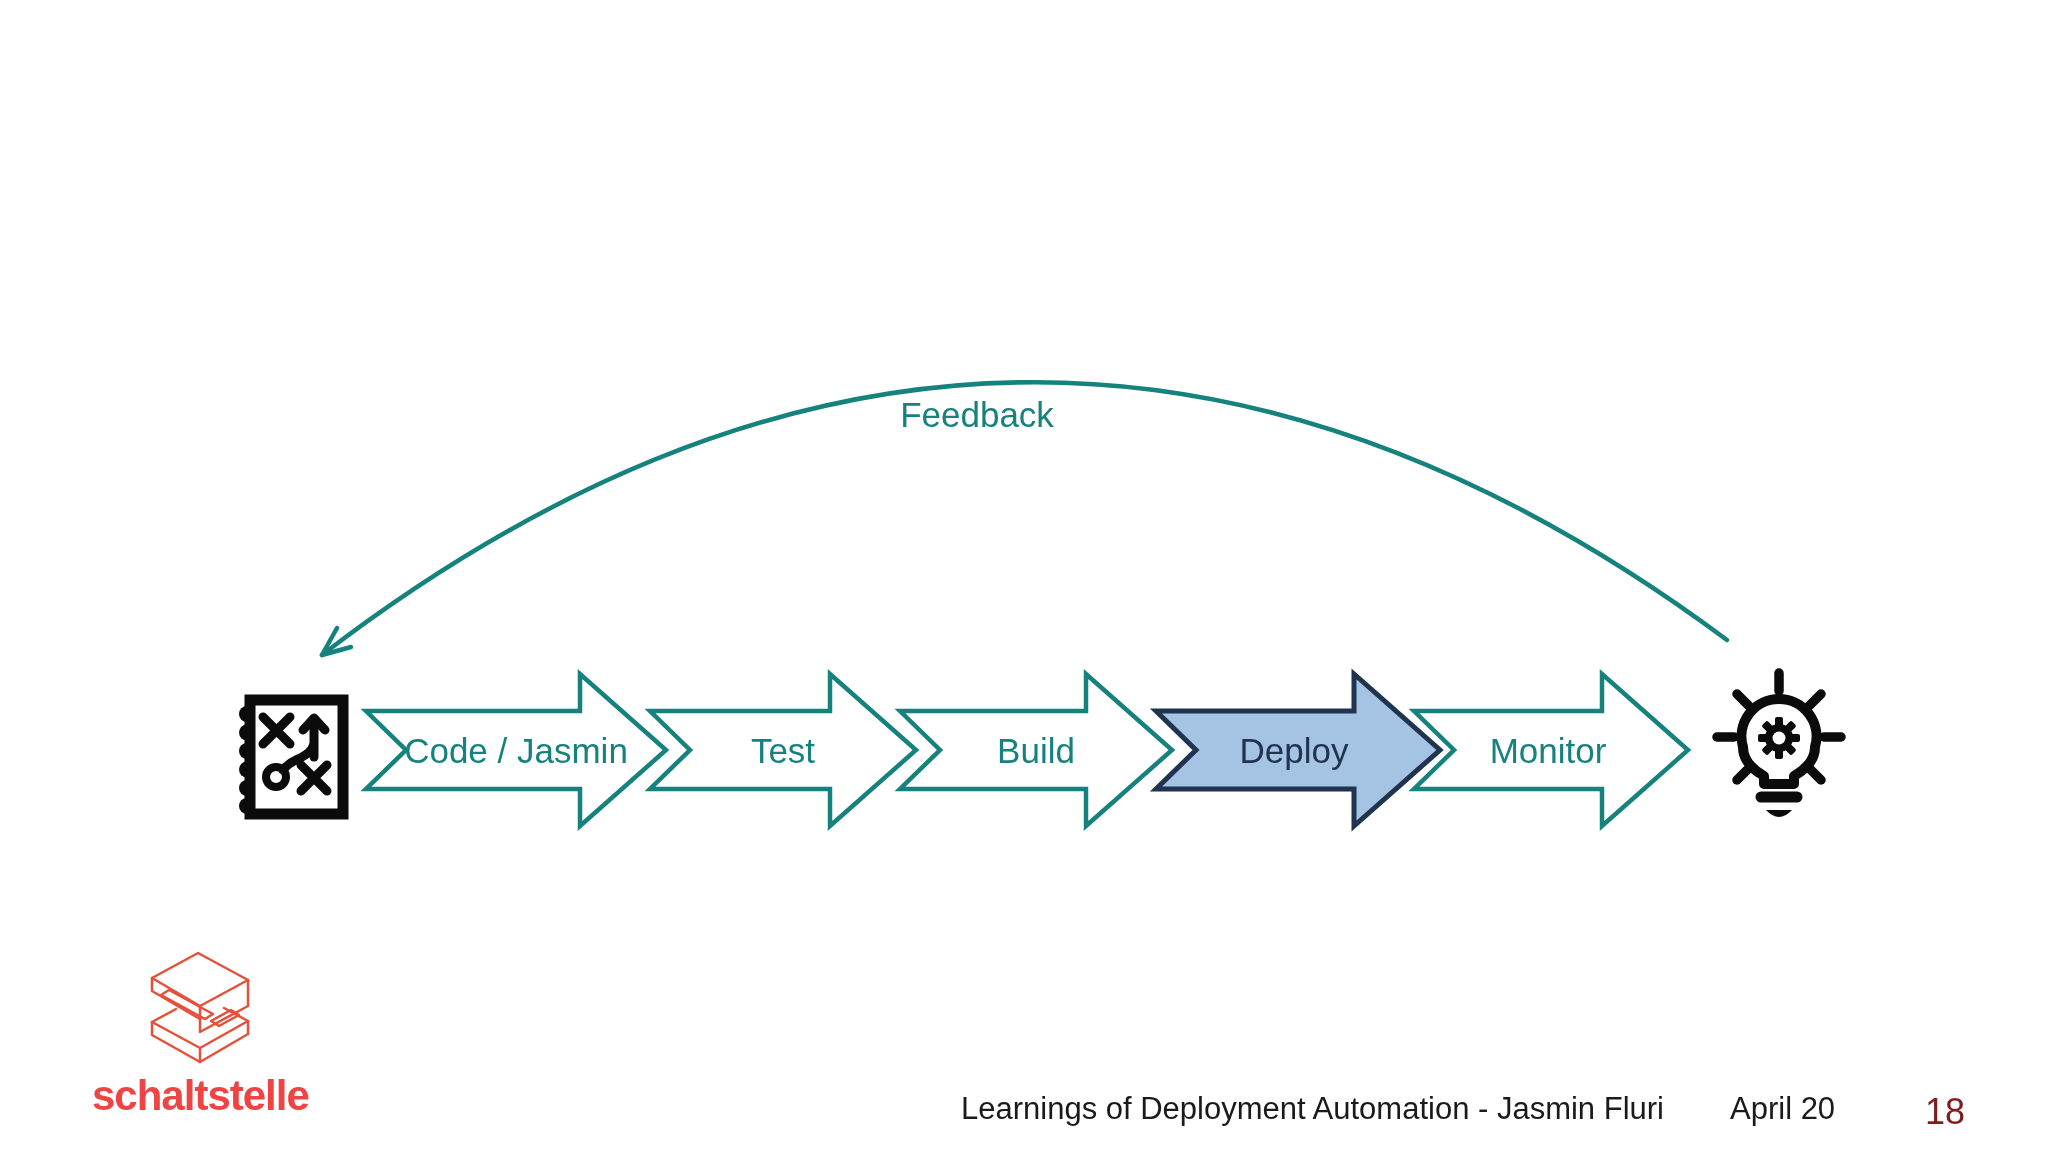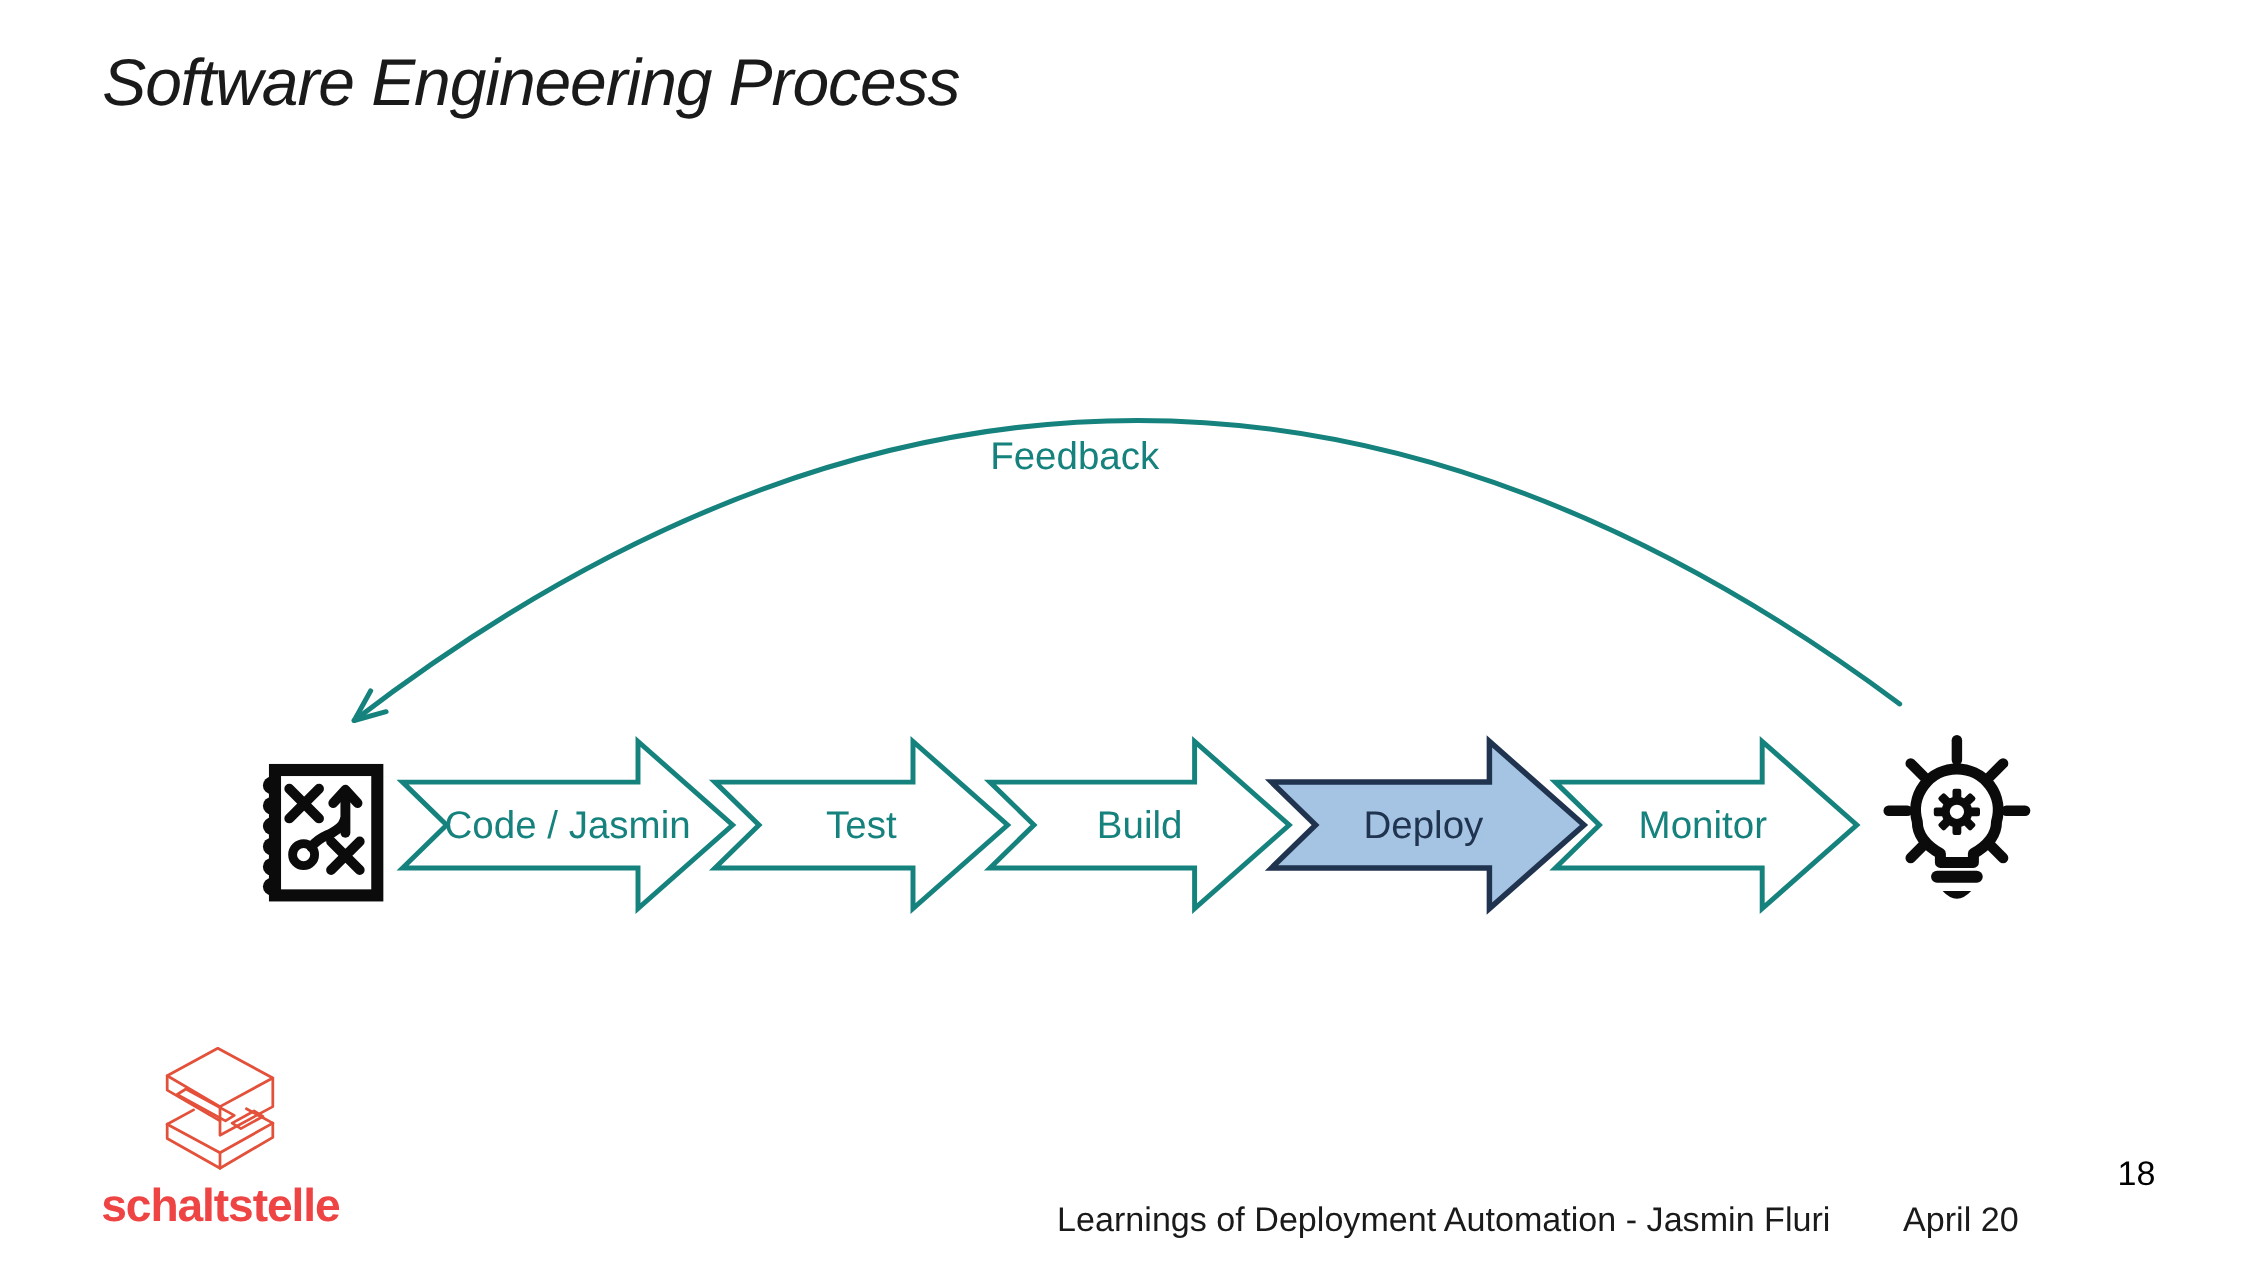--- a/index.html
+++ b/index.html
@@ -35,28 +35,27 @@
   }
   .step-label.highlight{color:#20344F;text-align:center;}
   .logo-text{
     left:92px;top:1072px;
     font-size:42px;font-weight:700;
     letter-spacing:-1px;
     color:#ef4444;white-space:nowrap;
   }
   .footer-text{left:961px;top:1091px;font-size:31px;color:#1a1a1a;white-space:nowrap;}
   .footer-date{left:1730px;top:1091px;font-size:31px;color:#1a1a1a;white-space:nowrap;}
-  .footer-page{left:1925px;top:1049px;font-size:31px;color:#000000;white-space:nowrap;}
+  .footer-page{left:1925px;top:1091px;font-size:36px;color:#7f1d1d;white-space:nowrap;}
 </style>
 </head>
 <body>
 
 <div class="slide">
 
-  <div class="abs title">Software Engineering Process</div>
 
   <svg class="abs diagram-svg" viewBox="0 0 2048 1152">
 
     <g stroke="#16827D" stroke-width="4.5" fill="none" stroke-linecap="round">
       <path d="M 1727 640 Q 1024 117 322 655"></path>
       <path d="M 322 655 L 351 647 M 322 655 L 337 628"></path>
     </g>
 
     <g stroke-linejoin="miter">
       <polygon points="366,711 580,711 580,674 666,750 580,826 580,789 366,789 406,750" fill="#ffffff" stroke="#16827D" stroke-width="4.5"></polygon>

